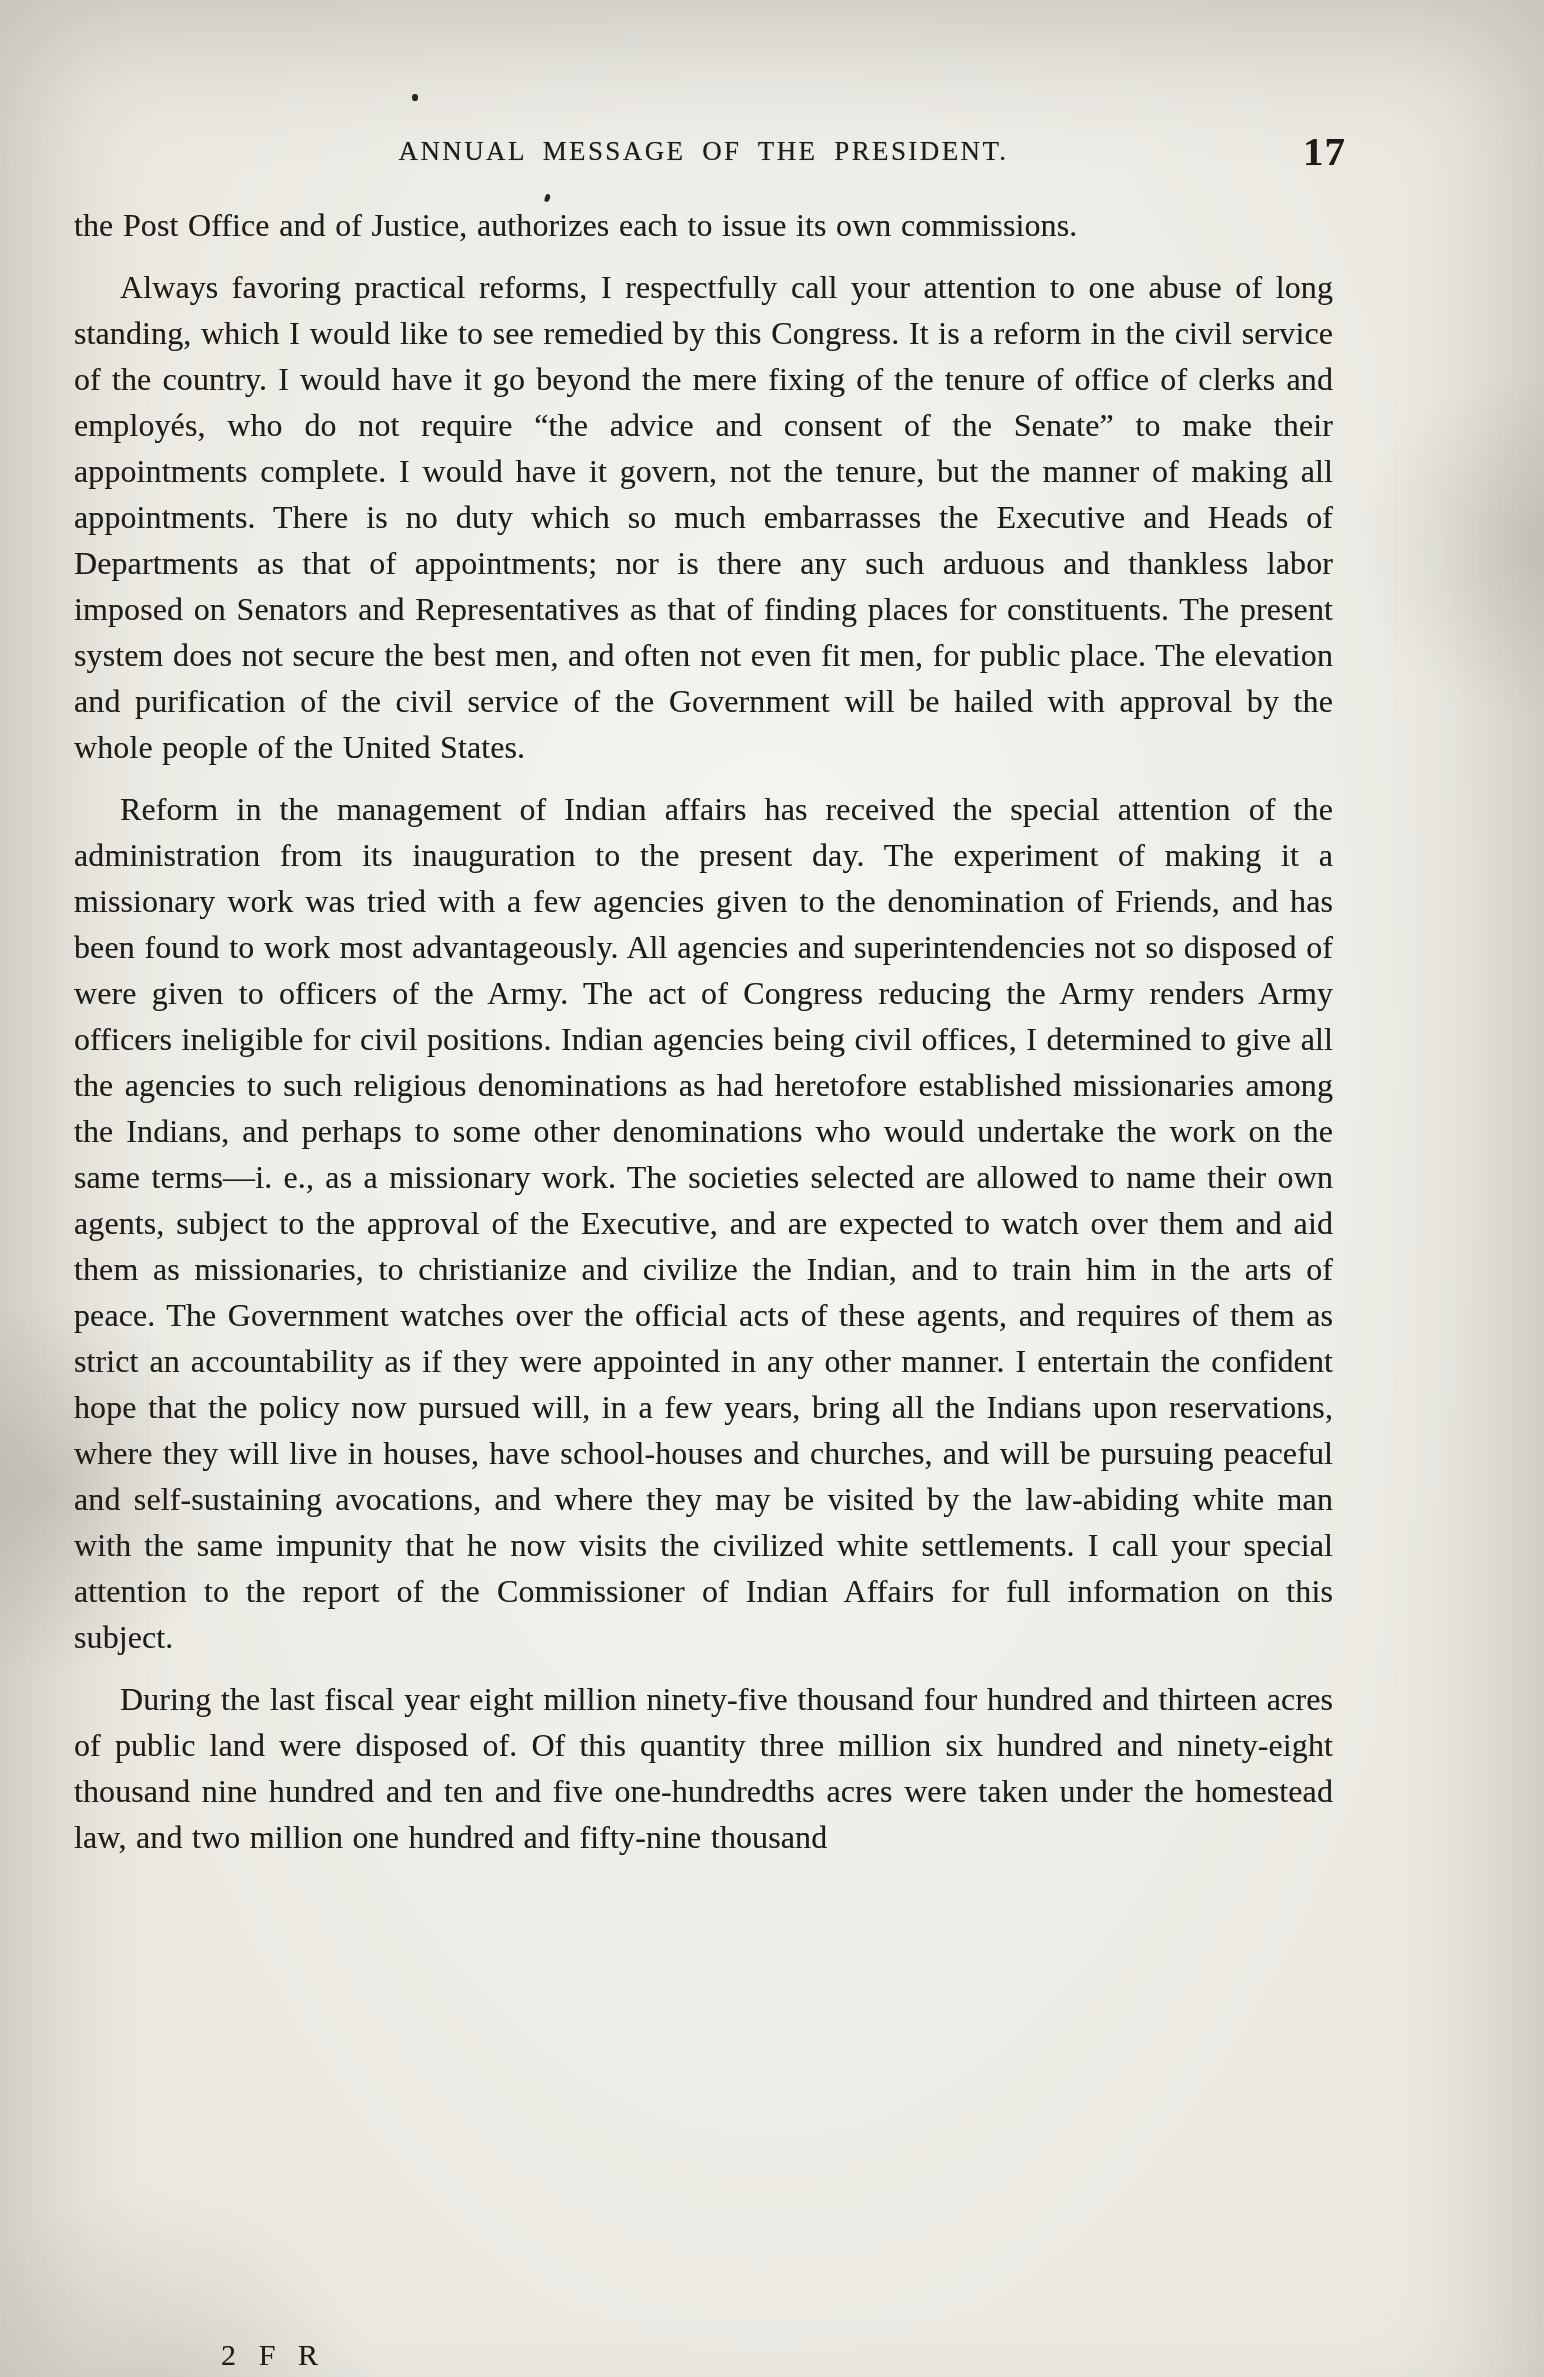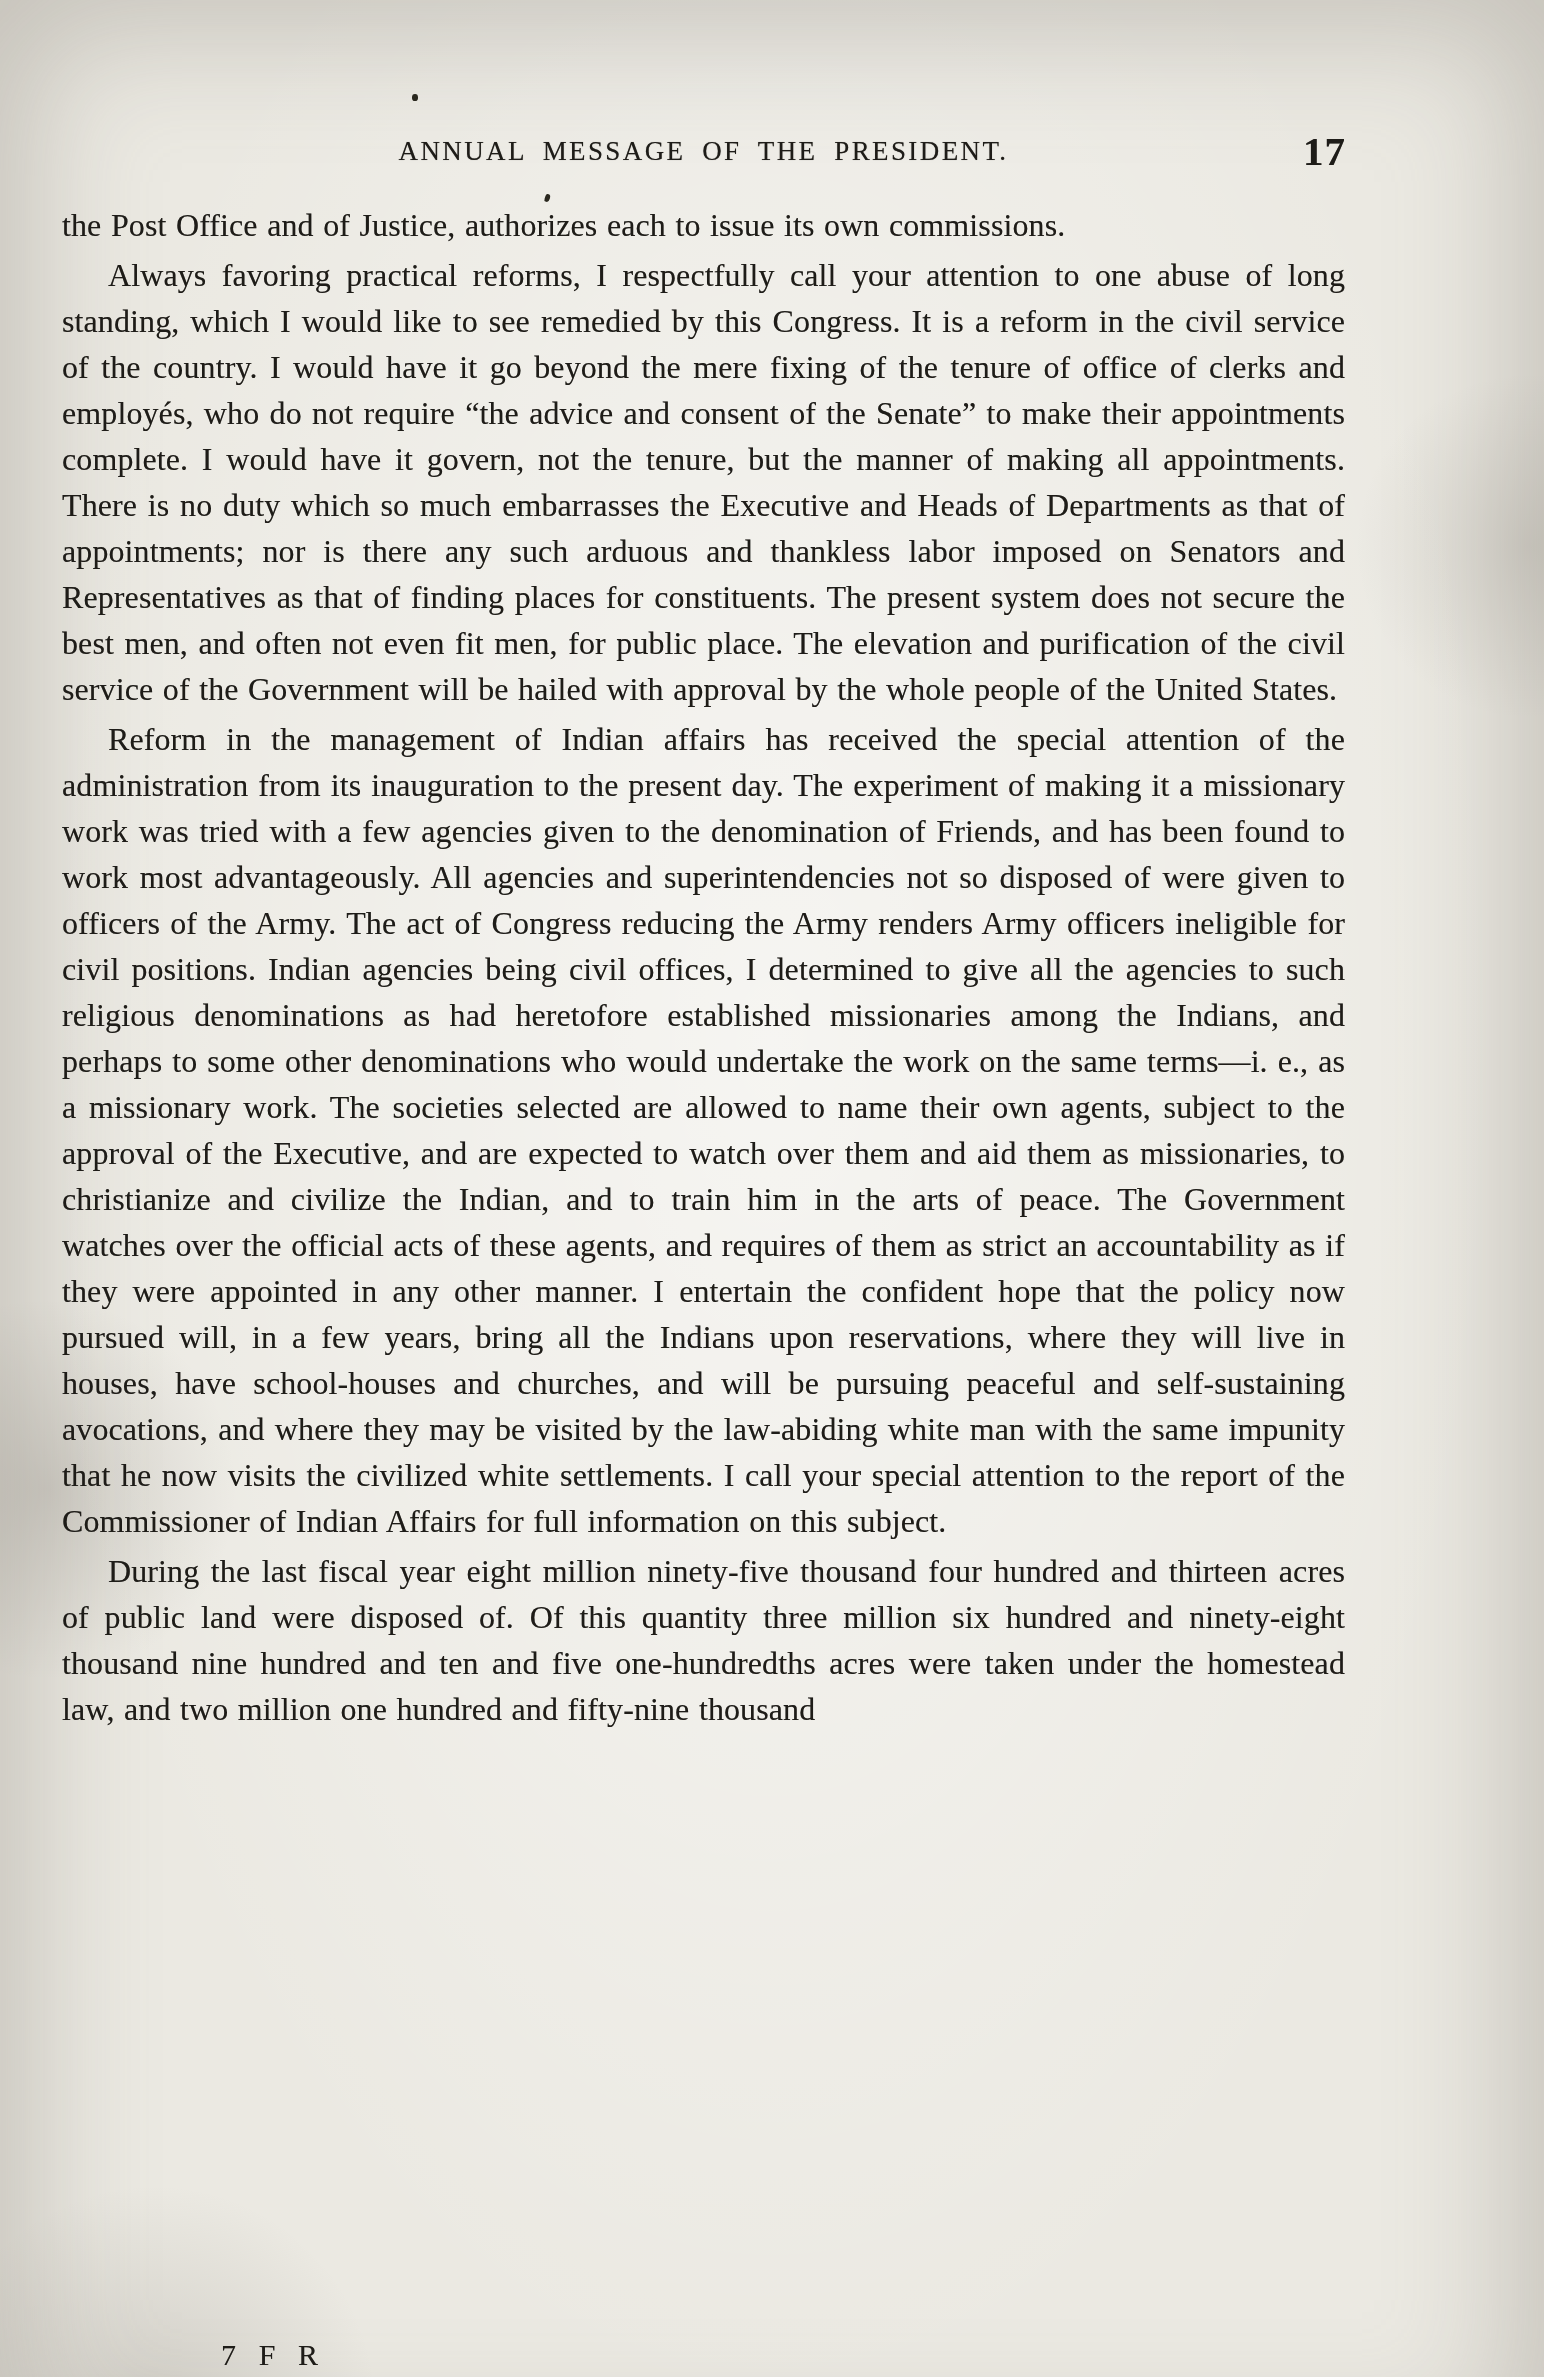--- a/index.html
+++ b/index.html
@@ -53,21 +53,21 @@
     font-weight: bold;
     letter-spacing: 1px;
     text-shadow: 0 0 0.5px rgba(25,23,19,0.5);
   }
 
   
   .page-body {
     margin-top: 30px;
   }
   .para {
-    margin: 4px;
+    margin: 16px;
     font-size: 32px;
     line-height: 46px;
     text-align: justify;
     word-spacing: 1.4px;
     letter-spacing: 0.1px;
     text-shadow: 0 0 0.6px rgba(28,26,22,0.45);
   }
   .para.indented {
     text-indent: 46px;
   }
@@ -109,16 +109,16 @@
 
     <main class="page-body">
       <p class="para">the Post Office and of Justice, authorizes each to issue its own commissions.</p>
       <p class="para indented">Always favoring practical reforms, I respectfully call your attention to one abuse of long standing, which I would like to see remedied by this Congress. It is a reform in the civil service of the country. I would have it go beyond the mere fixing of the tenure of office of clerks and employés, who do not require “the advice and consent of the Senate” to make their appointments complete. I would have it govern, not the tenure, but the manner of making all appointments. There is no duty which so much embarrasses the Executive and Heads of Departments as that of appointments; nor is there any such arduous and thankless labor imposed on Senators and Representatives as that of finding places for constituents. The present system does not secure the best men, and often not even fit men, for public place. The elevation and purification of the civil service of the Government will be hailed with approval by the whole people of the United States.</p>
       <p class="para indented">Reform in the management of Indian affairs has received the special attention of the administration from its inauguration to the present day. The experiment of making it a missionary work was tried with a few agencies given to the denomination of Friends, and has been found to work most advantageously. All agencies and superintendencies not so disposed of were given to officers of the Army. The act of Congress reducing the Army renders Army officers ineligible for civil positions. Indian agencies being civil offices, I determined to give all the agencies to such religious denominations as had heretofore established missionaries among the Indians, and perhaps to some other denominations who would undertake the work on the same terms—i. e., as a missionary work. The societies selected are allowed to name their own agents, subject to the approval of the Executive, and are expected to watch over them and aid them as missionaries, to christianize and civilize the Indian, and to train him in the arts of peace. The Government watches over the official acts of these agents, and requires of them as strict an accountability as if they were appointed in any other manner. I entertain the confident hope that the policy now pursued will, in a few years, bring all the Indians upon reservations, where they will live in houses, have school-houses and churches, and will be pursuing peaceful and self-sustaining avocations, and where they may be visited by the law-abiding white man with the same impunity that he now visits the civilized white settlements. I call your special attention to the report of the Commissioner of Indian Affairs for full information on this subject.</p>
       <p class="para indented">During the last fiscal year eight million ninety-five thousand four hundred and thirteen acres of public land were disposed of. Of this quantity three million six hundred and ninety-eight thousand nine hundred and ten and five one-hundredths acres were taken under the homestead law, and two million one hundred and fifty-nine thousand</p>
     </main>
 
   </div>
 
-  <div class="signature-mark">7 F R</div>
+  <div class="signature-mark">2 F R</div>
 
 </div>
 
 
 </body></html>

